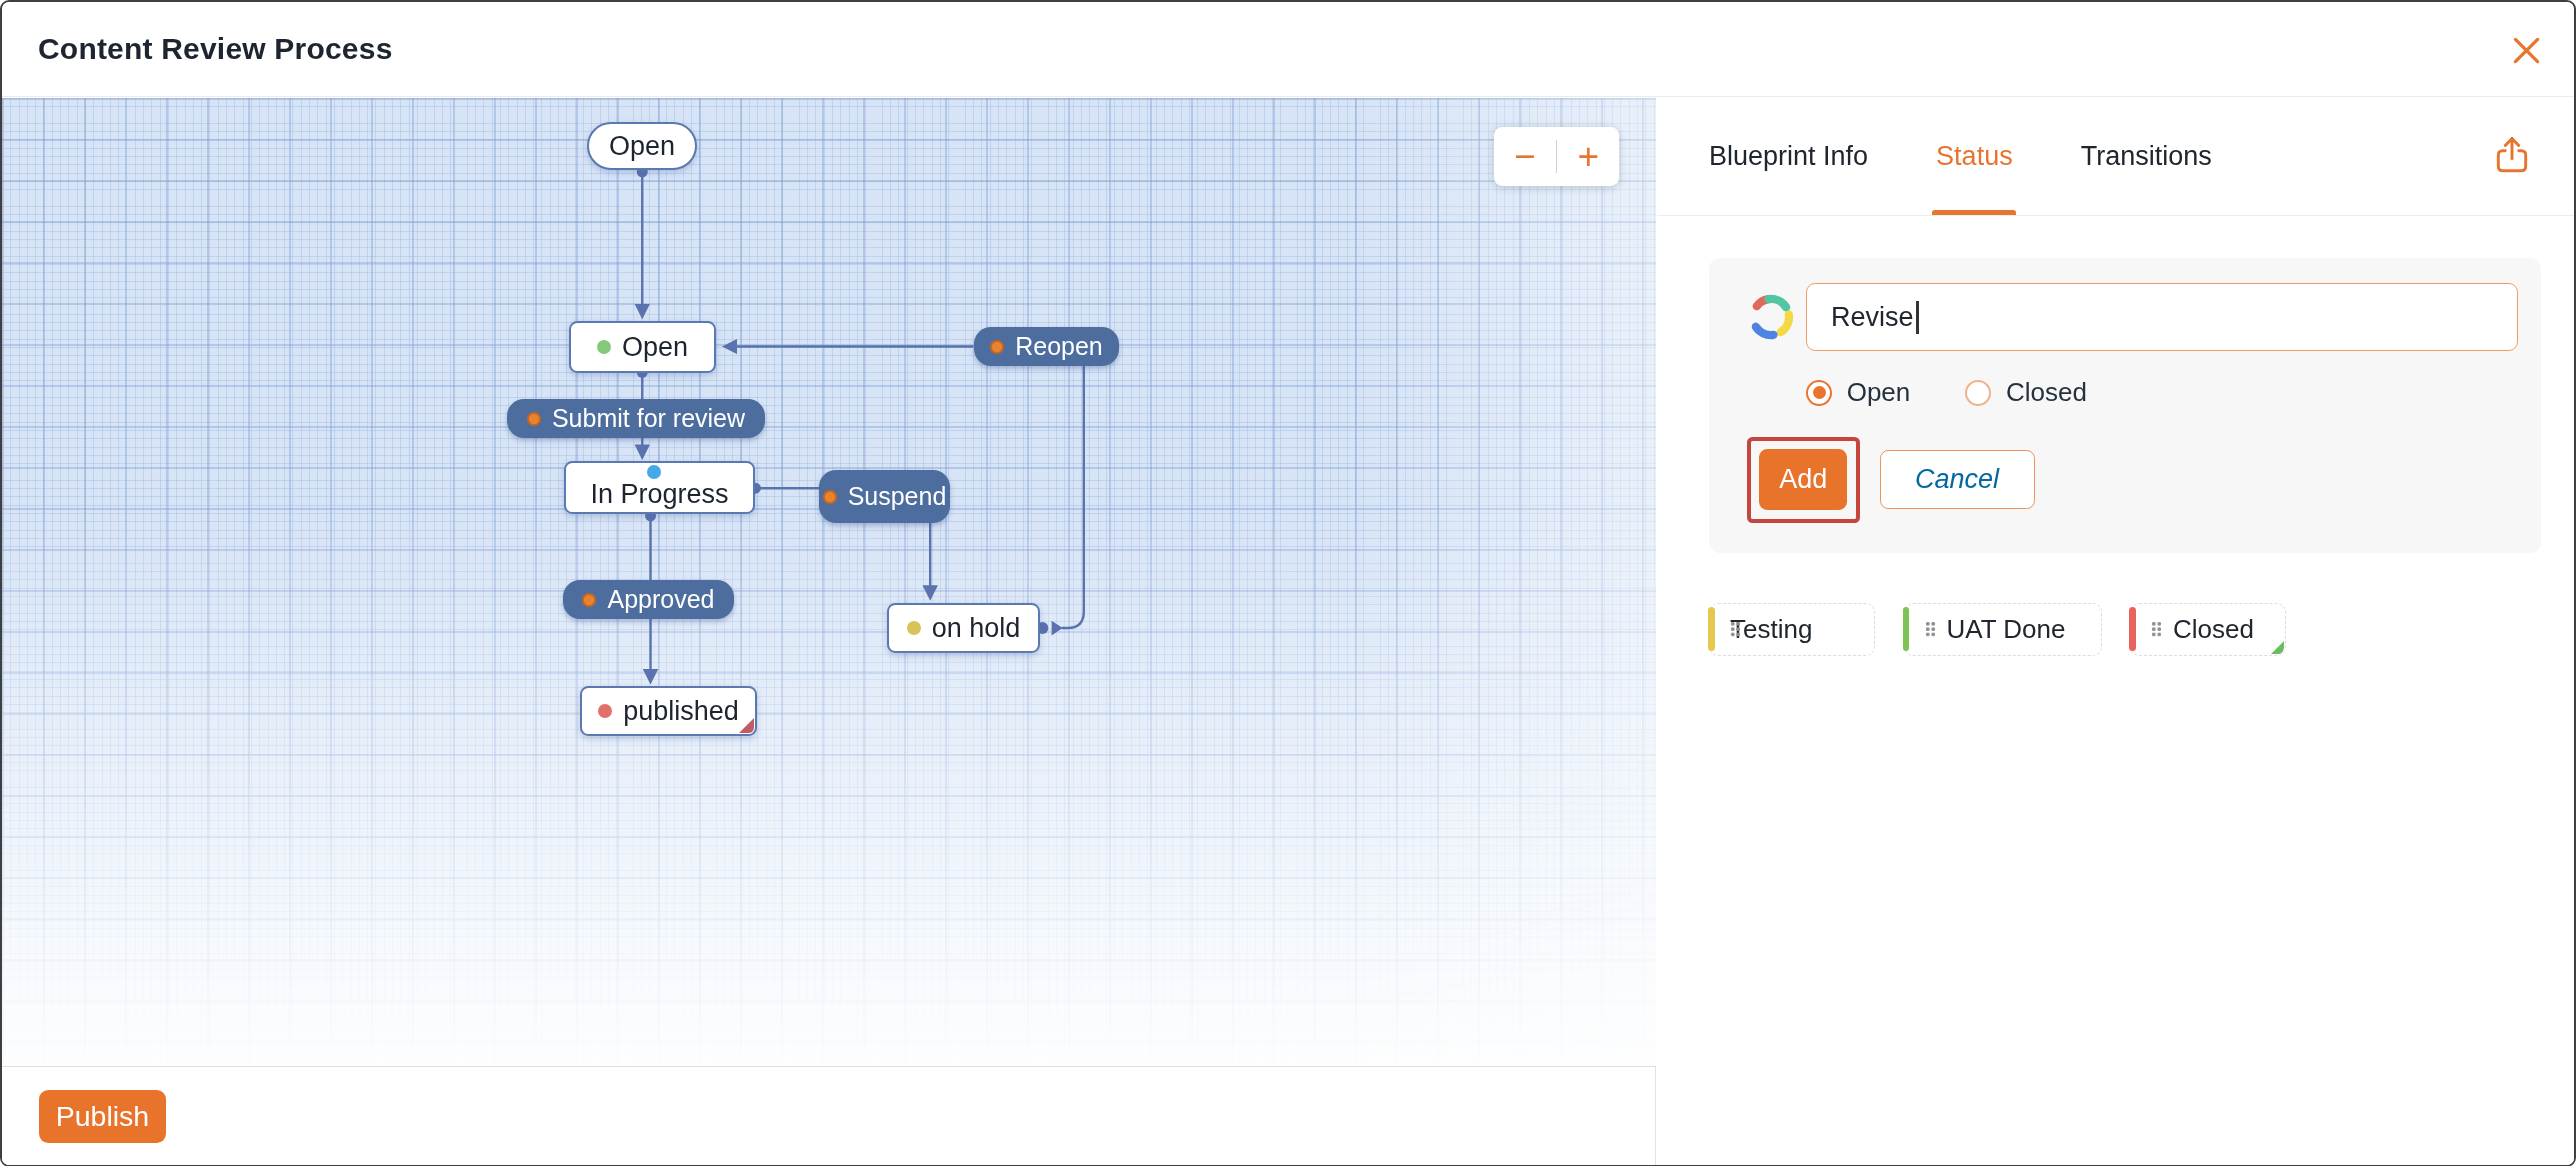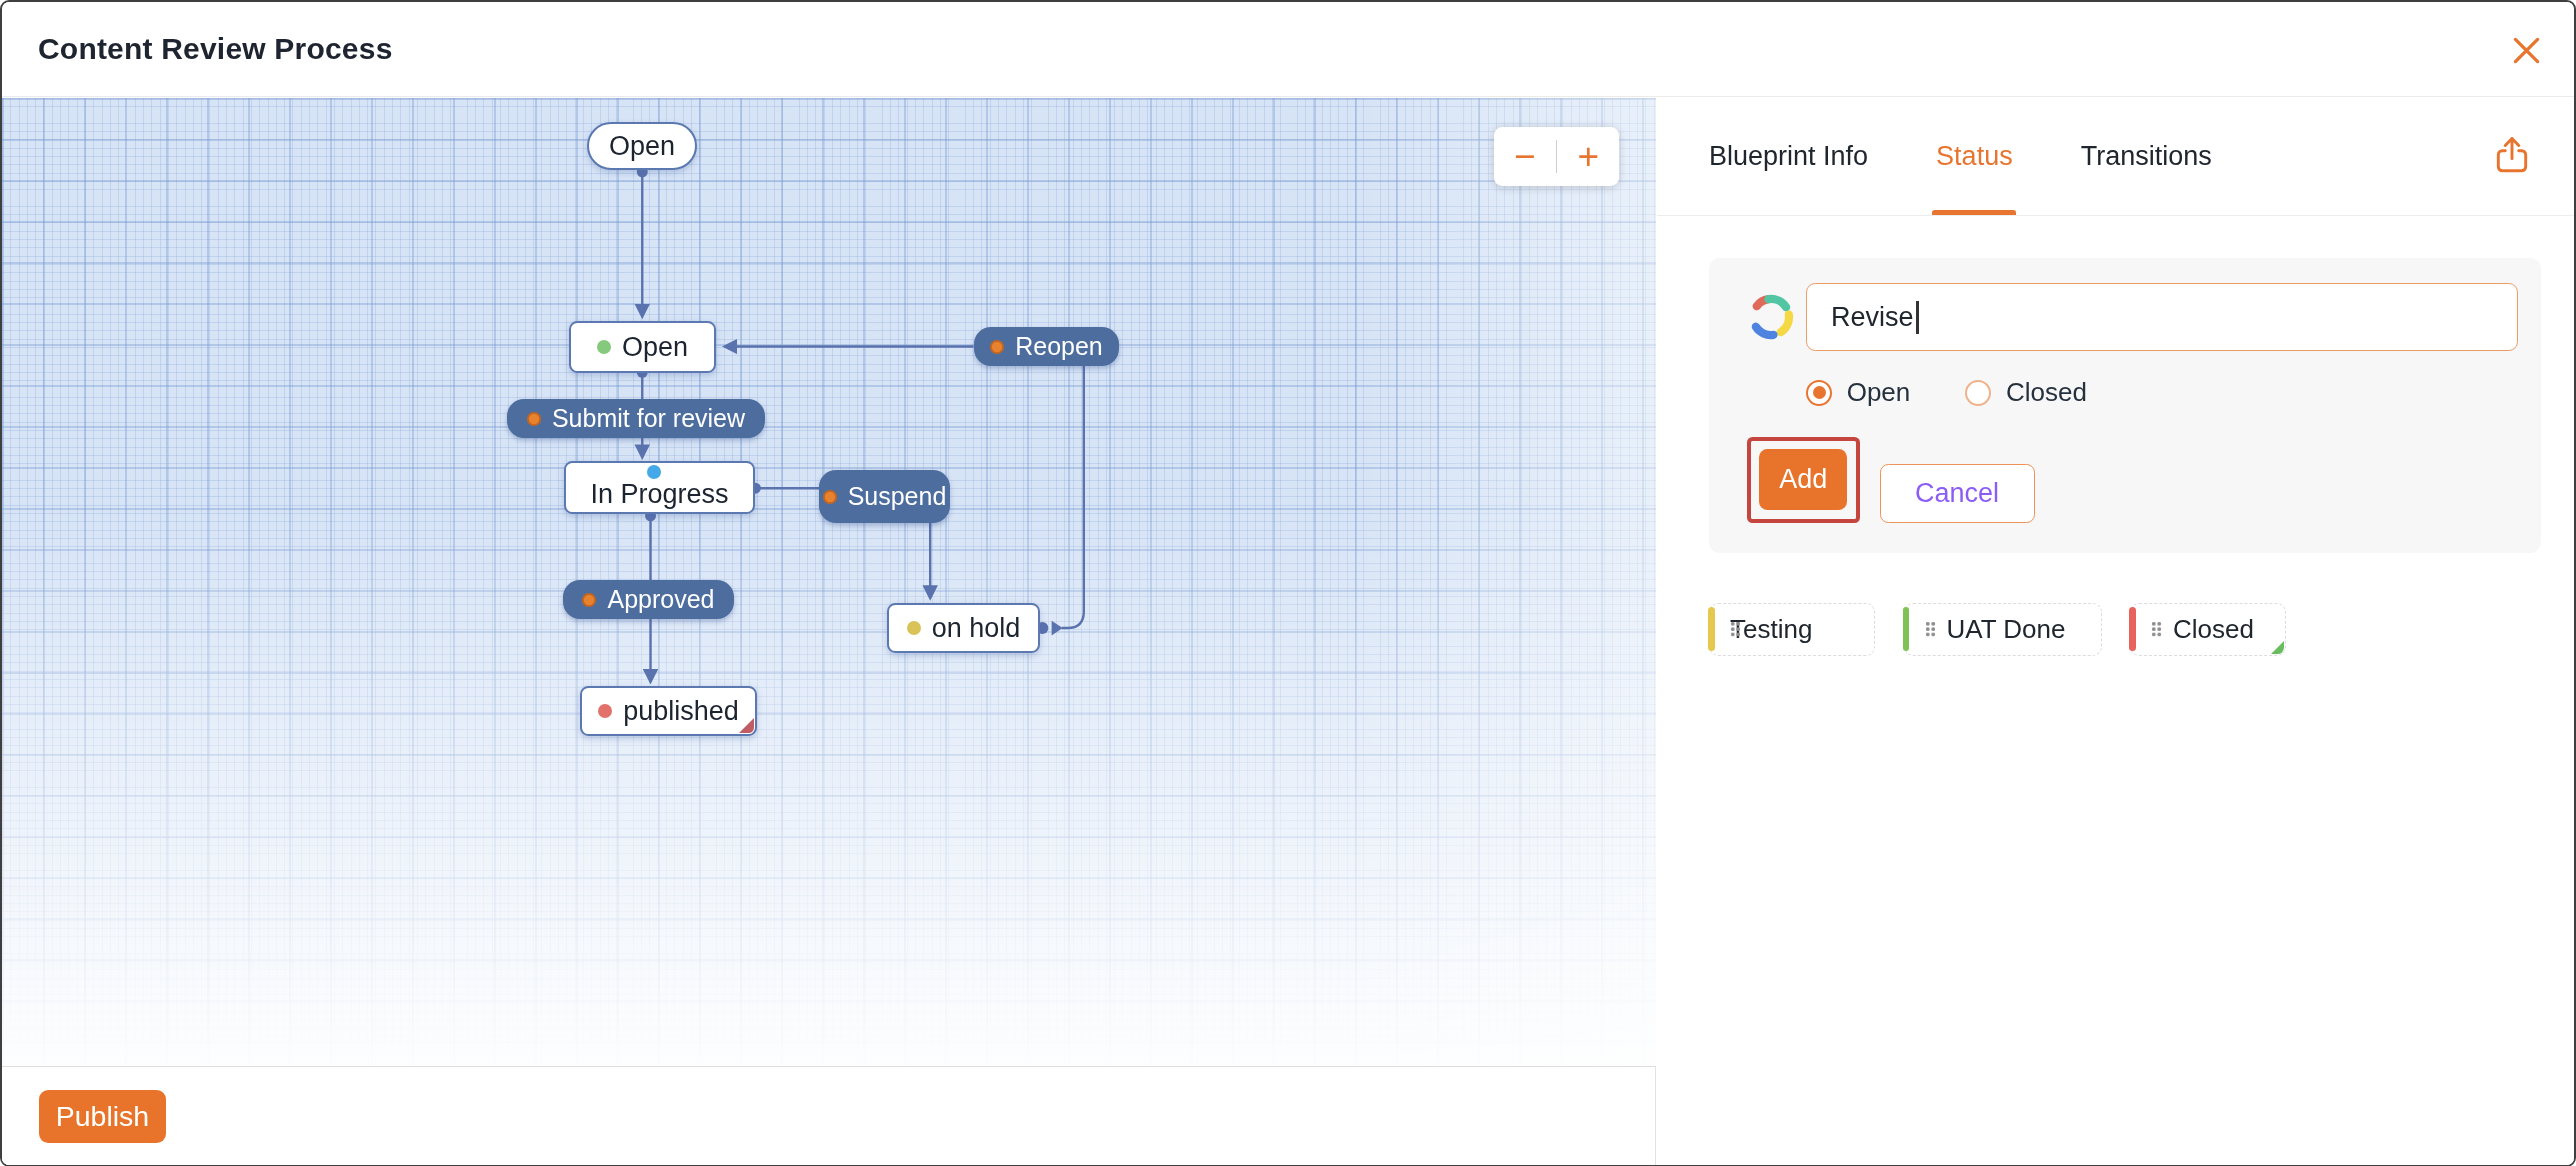--- a/index.html
+++ b/index.html
@@ -76,24 +76,24 @@
     display:flex;align-items:center;padding-left:24px;font-size:27px;color:#20262e;cursor:text;
   }
   .caret{display:inline-block;width:2.3px;height:33px;background:#333;margin-left:2.8px;}
   .form-row2{display:flex;align-items:center;margin-top:26px;margin-left:59px;}
   .radio-group{display:flex;align-items:center;cursor:pointer;}
   .radio-outer{width:26px;height:26px;border-radius:50%;border:2.3px solid #e8752f;display:flex;align-items:center;justify-content:center;background:#fff;}
   .radio-outer.unchecked{border-color:#efb28a;}
   .radio-inner{width:13px;height:13px;border-radius:50%;background:#e8752f;}
   .radio-label{margin-left:14.7px;font-size:26px;color:#26313e;}
   .radio-group + .radio-group{margin-left:55px;}
-  .form-row3{display:flex;align-items:flex-end;margin-top:29px;}
+  .form-row3{display:flex;align-items:center;margin-top:29px;}
   .add-annotation{border:4.6px solid #c5463e;border-radius:5.5px;padding:8.3px;background:transparent;}
   .add-btn{width:88px;height:61px;background:#e8742c;border:none;border-radius:8.3px;color:#fff;font-size:27px;display:flex;align-items:center;justify-content:center;cursor:pointer;}
-  .cancel-btn{margin-left:20px;width:155px;height:59px;background:#fff;border:1.8px solid #ec9357;border-radius:8.3px;color:#8b5cf6;font-size:27px;display:flex;align-items:center;justify-content:center;cursor:pointer;}
+  .cancel-btn{margin-left:20px;width:155px;height:59px;background:#fff;border:1.8px solid #ec9357;border-radius:8.3px;color:#0369a1;font-size:27px;display:flex;align-items:center;justify-content:center;cursor:pointer;font-style:italic;}
   .chips-row{display:flex;margin-top:50px;}
   .chip{position:relative;height:53px;border:1.8px dashed #dcdcdc;border-radius:9.2px;background:#fff;display:flex;align-items:center;padding-left:42px;margin-right:28.5px;cursor:grab;}
   .chip-bar{position:absolute;left:-1.8px;top:3.7px;bottom:3.7px;width:6.4px;border-radius:4.6px;}
   .drag-handle{position:absolute;left:20px;top:50%;transform:translateY(-50%);width:11px;height:15.6px;
     background-image:radial-gradient(circle,#8f8f8f 1.7px,transparent 2.1px);background-size:5.5px 5.3px;background-position:0 0;}
   .chip-label{font-size:26px;color:#20262e;padding-right:20px;}
   .chip-corner{position:absolute;right:0.9px;bottom:0.9px;width:0;height:0;border-left:13px solid transparent;border-bottom:13px solid #69bd5f;border-bottom-right-radius:6.4px;}
 </style>
 </head>
 <body>

